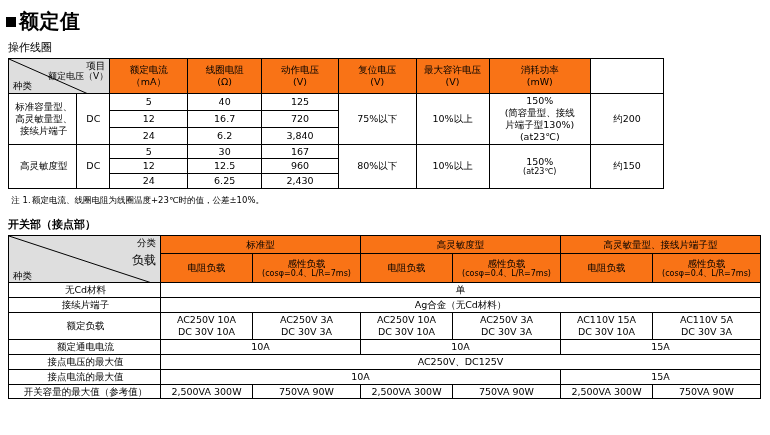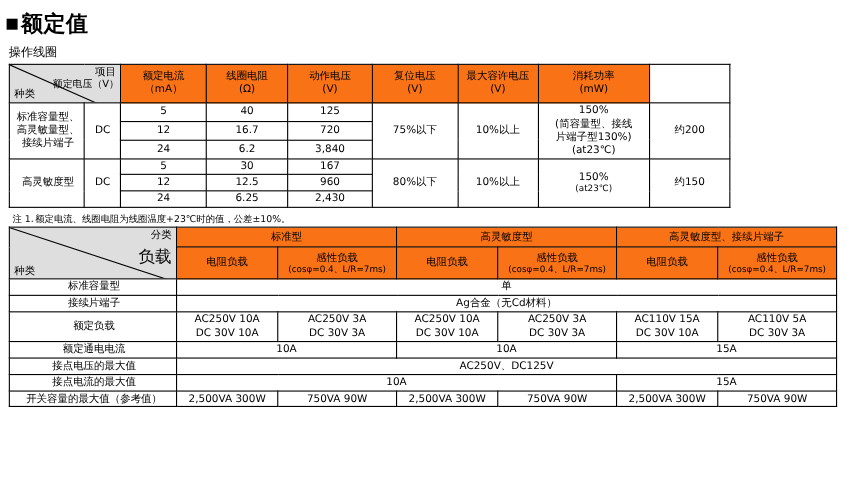--- a/index.html
+++ b/index.html
@@ -262,46 +262,47 @@
     </tr>
   </tbody>
     </table>
 
   <div style="position:absolute; left:48px; top:62px; font-size:9px;">额定电压（V）</div>
 
   <div class="notes">
     <span class="nrow"><span class="nidx">注 1.</span><span>额定电流、线圈电阻为线圈温度+23℃时的值，公差±10%。</span></span>
   </div>
 
+  <div class="sub-heading-2">开关部（接点部）</div>
 
   <table class="tbl" style="width:752px;">
     <colgroup>
       <col style="width:152px">
       <col style="width:92px">
         <col style="width:108px">
       <col style="width:92px">
         <col style="width:108px">
       <col style="width:92px">
         <col style="width:108px">
     </colgroup>
     <tbody>
         <tr>
       <td class="diag" rowspan="2" style="height:46px;">
         <span class="line">
           <svg width="152" height="50" viewBox="0 0 152 50">
                 <line x1="0" y1="0" x2="152" y2="50" stroke="#000" stroke-width="1"></line>
               </svg>
         </span>
         <span class="tr-txt">分类</span>
-        <span style="position:absolute; right:4px; top:17px; font-size:15px;">负载</span>
+        <span style="position:absolute; right:4px; top:17px; font-size:12px;">负载</span>
         <span class="bl-txt">种类</span>
       </td>
       <td class="hdr" colspan="2">标准型</td>
       <td class="hdr" colspan="2">高灵敏度型</td>
-      <td class="hdr" colspan="2">高灵敏度型、接续片端子</td>
+      <td class="hdr" colspan="2">高灵敏量型、接线片端子型</td>
     </tr>
     <tr>
       <td class="hdr">
         <span class="two-line">
           <span>电阻负载</span>
           <span class="small"></span>
         </span>
       </td>
       <td class="hdr">
         <span class="two-line">
@@ -329,21 +330,21 @@
       </td>
       <td class="hdr">
         <span class="two-line">
           <span>感性负载</span>
           <span class="small">(cosφ=0.4、L/R=7ms)</span>
         </span>
       </td>
     </tr>
 
     <tr>
-      <td class="lbl-left">标准容量型</td>
+      <td class="lbl-left">无Cd材料</td>
       <td colspan="6">单</td>
     </tr>
     <tr>
       <td class="lbl-left">接续片端子</td>
       <td colspan="6">Ag合金（无Cd材料）</td>
     </tr>
     <tr>
       <td class="lbl-left">额定负载</td>
       <td><span class="two-line">
         <span>AC250V 10A</span>

